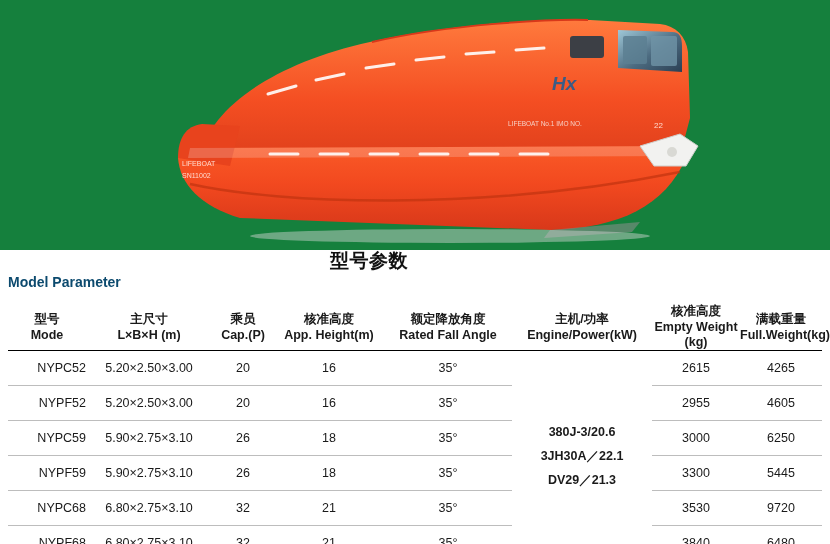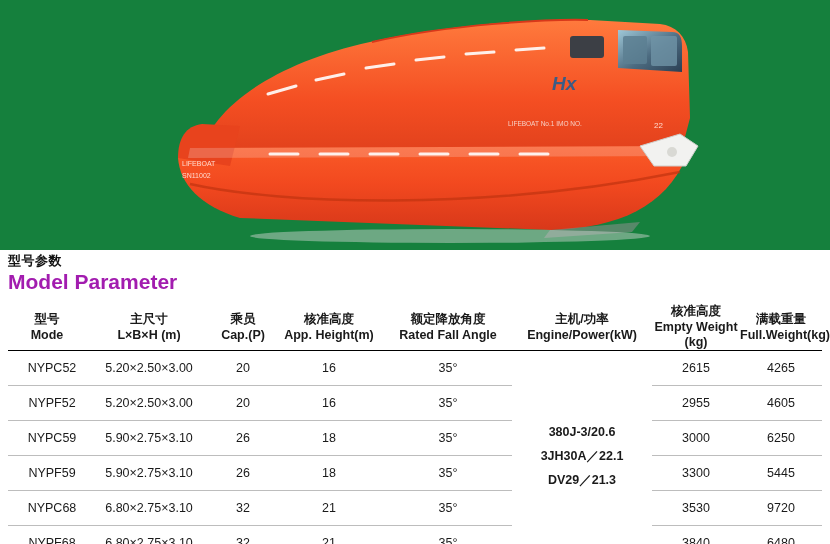--- a/index.html
+++ b/index.html
@@ -32,30 +32,31 @@
   }
 
   
   .headings {
     position: absolute;
     left: 8px;
     top: 252px;
     width: 400px;
   }
   .heading-cn {
-    font-size: 13px;
+    font-size: 19px;
     font-weight: bold;
     color: #111;
     line-height: 18px;
     letter-spacing: 0.5px;
+    text-align: right;
   }
   .heading-en {
-    font-size: 21px;
-    font-weight: bold;
-    color: #a21caf;
+    font-size: 14px;
+    font-weight: bold;
+    color: #0c4a6e;
     line-height: 22px;
     margin-top: 1px;
   }
 
   
   .table-area {
     position: absolute;
     left: 8px;
     top: 304px;
     width: 814px;
@@ -90,21 +91,21 @@
     margin-top: 1px;
   }
   tbody td {
     height: 34px;
     border-bottom: 1px solid #bdbdbd;
   }
   tbody tr:last-child td {
     border-bottom: 1.5px solid #000;
   }
   tbody td.model {
-    text-align: center;
+    text-align: right;
     padding-left: 10px;
   }
   td.engine {
     line-height: 24px;
     font-size: 12.5px;
   }
   td.engine .line {
     display: block;
     font-weight: bold;
   }

